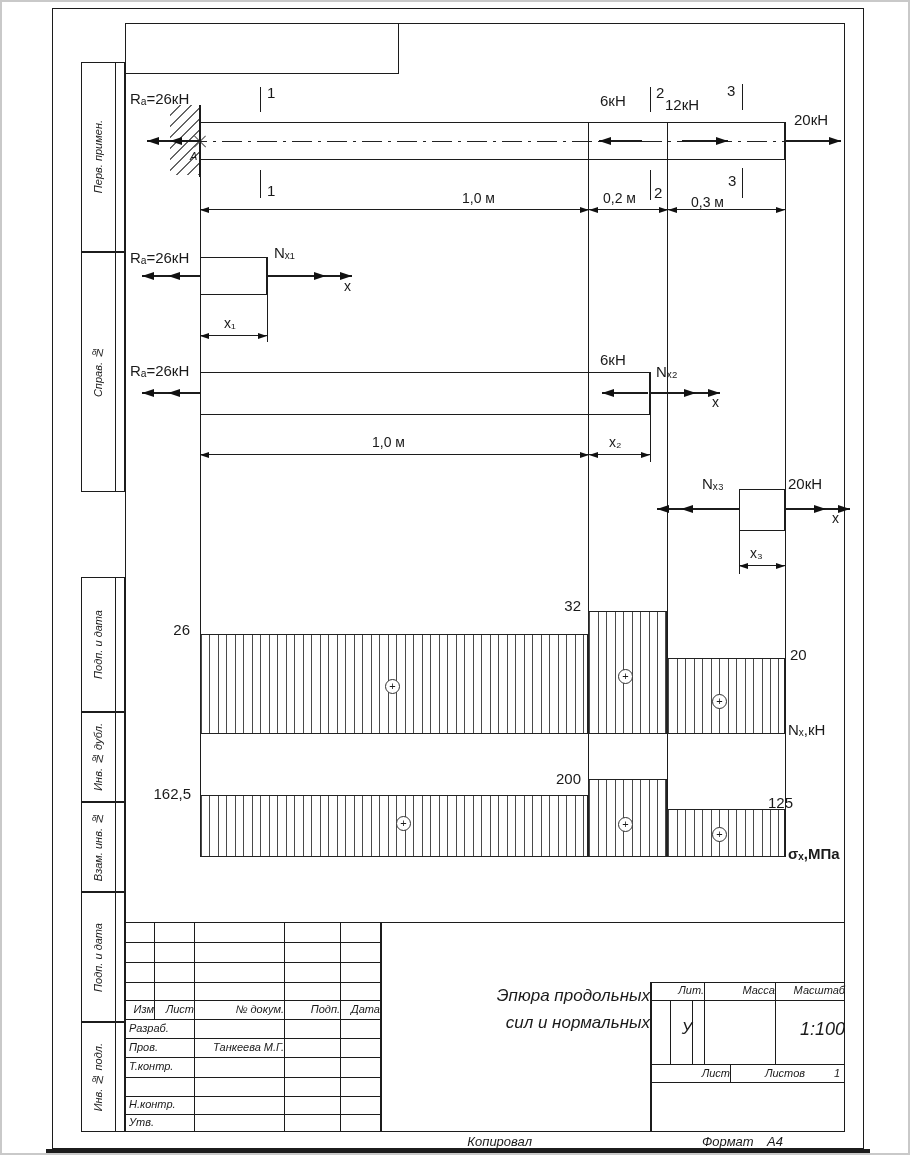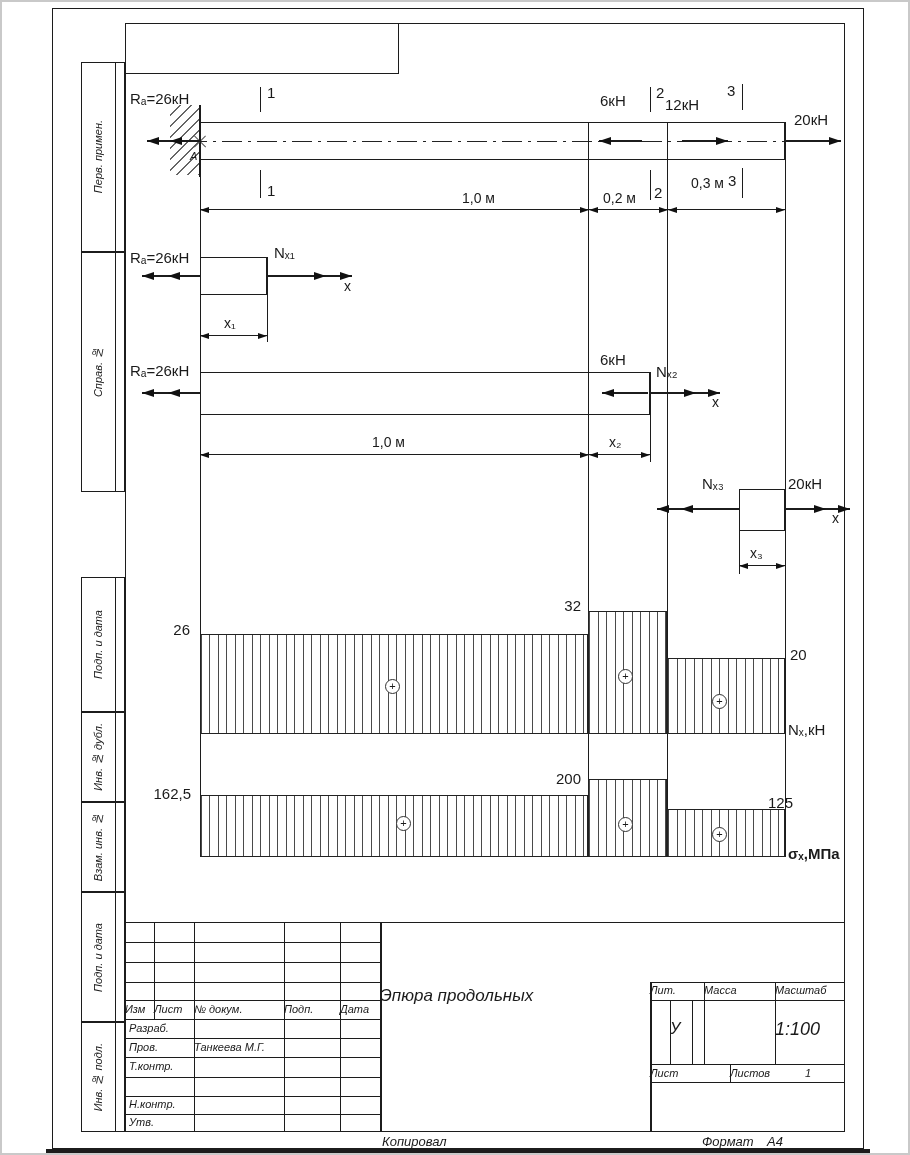--- a/index.html
+++ b/index.html
@@ -7,21 +7,21 @@
          font-family:"Liberation Sans",sans-serif;color:#1a1a1a;box-sizing:border-box;
          border:2px solid #c9c9c9;}
   .l{position:absolute;background:#1c1c1c;}
   .box{position:absolute;border:1.5px solid #1c1c1c;box-sizing:border-box;background:transparent;}
   .frame{border-width:1.8px;}
   .t{position:absolute;white-space:nowrap;font-size:15px;color:#1a1a1a;}
   .t14{font-size:14px;}
   .t12{font-size:13px;}
   .t11{font-size:11px;}
   .it{font-style:italic;}
-  .ctr{text-align:left;}
+  .ctr{text-align:right;}
   .cl{position:absolute;height:1.2px;
       background:repeating-linear-gradient(90deg,#222 0 20px,transparent 20px 26px,#222 26px 29px,transparent 29px 35px);}
   .hatchV{position:absolute;box-sizing:border-box;border:1.3px solid #222;
       background:repeating-linear-gradient(90deg,#4a4a4a 0 1px,transparent 1px 8.5px);}
   .wallhatch{position:absolute;background:repeating-linear-gradient(135deg,transparent 0 6.5px,#666 6.5px 7.8px);}
   .ahl{position:absolute;width:0;height:0;border-top:4px solid transparent;border-bottom:4px solid transparent;border-right:12px solid #111;}
   .ahr{position:absolute;width:0;height:0;border-top:4px solid transparent;border-bottom:4px solid transparent;border-left:12px solid #111;}
   .dhl{position:absolute;width:0;height:0;border-top:3px solid transparent;border-bottom:3px solid transparent;border-right:9px solid #111;}
   .dhr{position:absolute;width:0;height:0;border-top:3px solid transparent;border-bottom:3px solid transparent;border-left:9px solid #111;}
   .plus{position:absolute;width:15px;height:15px;border:1.1px solid #333;border-radius:50%;
@@ -117,21 +117,21 @@
 
   <div class="l" style="left:198px;top:207px;width:585px;height:1.1px;"></div>
   <div class="dhl" style="left:198px;top:204.5px;"></div>
   <div class="dhr" style="left:578px;top:204.5px;"></div>
   <div class="dhl" style="left:587px;top:204.5px;"></div>
   <div class="dhr" style="left:657px;top:204.5px;"></div>
   <div class="dhl" style="left:666px;top:204.5px;"></div>
   <div class="dhr" style="left:774px;top:204.5px;"></div>
   <div class="t t14" style="left:460px;top:188px;">1,0 м</div>
   <div class="t t14" style="left:601px;top:188px;">0,2 м</div>
-  <div class="t t14" style="left:689px;top:173px;">0,3 м</div>
+  <div class="t t14" style="left:689px;top:192px;">0,3 м</div>
 
   <div class="t" style="left:128px;top:247px;">Rₐ=26кН</div>
   <div class="box" style="left:198px;top:255px;width:67px;height:38px;"></div>
   <div class="l" style="left:140px;top:273.4px;width:58px;height:1.4px;"></div>
   <div class="ahl" style="left:140px;top:269.5px;"></div>
   <div class="ahl" style="left:166px;top:269.5px;"></div>
   <div class="l" style="left:265px;top:273.4px;width:85px;height:1.4px;"></div>
   <div class="ahr" style="left:312px;top:269.5px;"></div>
   <div class="ahr" style="left:338px;top:269.5px;"></div>
   <div class="t" style="left:272px;top:242px;">Nₓ₁</div>
@@ -237,20 +237,21 @@
   <div class="t t11 it ctr" style="left:192px;top:1001px;width:90px;">№ докум.</div>
   <div class="t t11 it ctr" style="left:282px;top:1001px;width:56px;">Подп.</div>
   <div class="t t11 it ctr" style="left:338px;top:1001px;width:40px;">Дата</div>
   <div class="t t11 it" style="left:127px;top:1020px;">Разраб.</div>
   <div class="t t11 it" style="left:127px;top:1039px;">Пров.</div>
   <div class="t t11 it ctr" style="left:192px;top:1039px;width:90px;">Танкеева М.Г.</div>
   <div class="t t11 it" style="left:127px;top:1058px;">Т.контр.</div>
   <div class="t t11 it" style="left:127px;top:1096px;">Н.контр.</div>
   <div class="t t11 it" style="left:127px;top:1114px;">Утв.</div>
   <div class="t it ctr" style="left:378px;top:984px;width:270px;font-size:17px;">Эпюра продольных</div>
+  <div class="t it ctr" style="left:378px;top:1011px;width:270px;font-size:17px;">сил и нормальных</div>
   <div class="t t11 it ctr" style="left:648px;top:982px;width:54px;">Лит.</div>
   <div class="t t11 it ctr" style="left:702px;top:982px;width:71px;">Масса</div>
   <div class="t t11 it ctr" style="left:773px;top:982px;width:70px;">Масштаб</div>
   <div class="t it ctr" style="left:668px;top:1018px;width:22px;font-size:16px;">У</div>
   <div class="t it ctr" style="left:773px;top:1017px;width:70px;font-size:18px;">1:100</div>
   <div class="t t11 it ctr" style="left:648px;top:1065px;width:80px;">Лист</div>
   <div class="t t11 it ctr" style="left:728px;top:1065px;width:75px;">Листов</div>
   <div class="t t11 it ctr" style="left:803px;top:1065px;width:35px;">1</div>
 
   <div class="t t12 it ctr" style="left:380px;top:1132px;width:150px;">Копировал</div>

